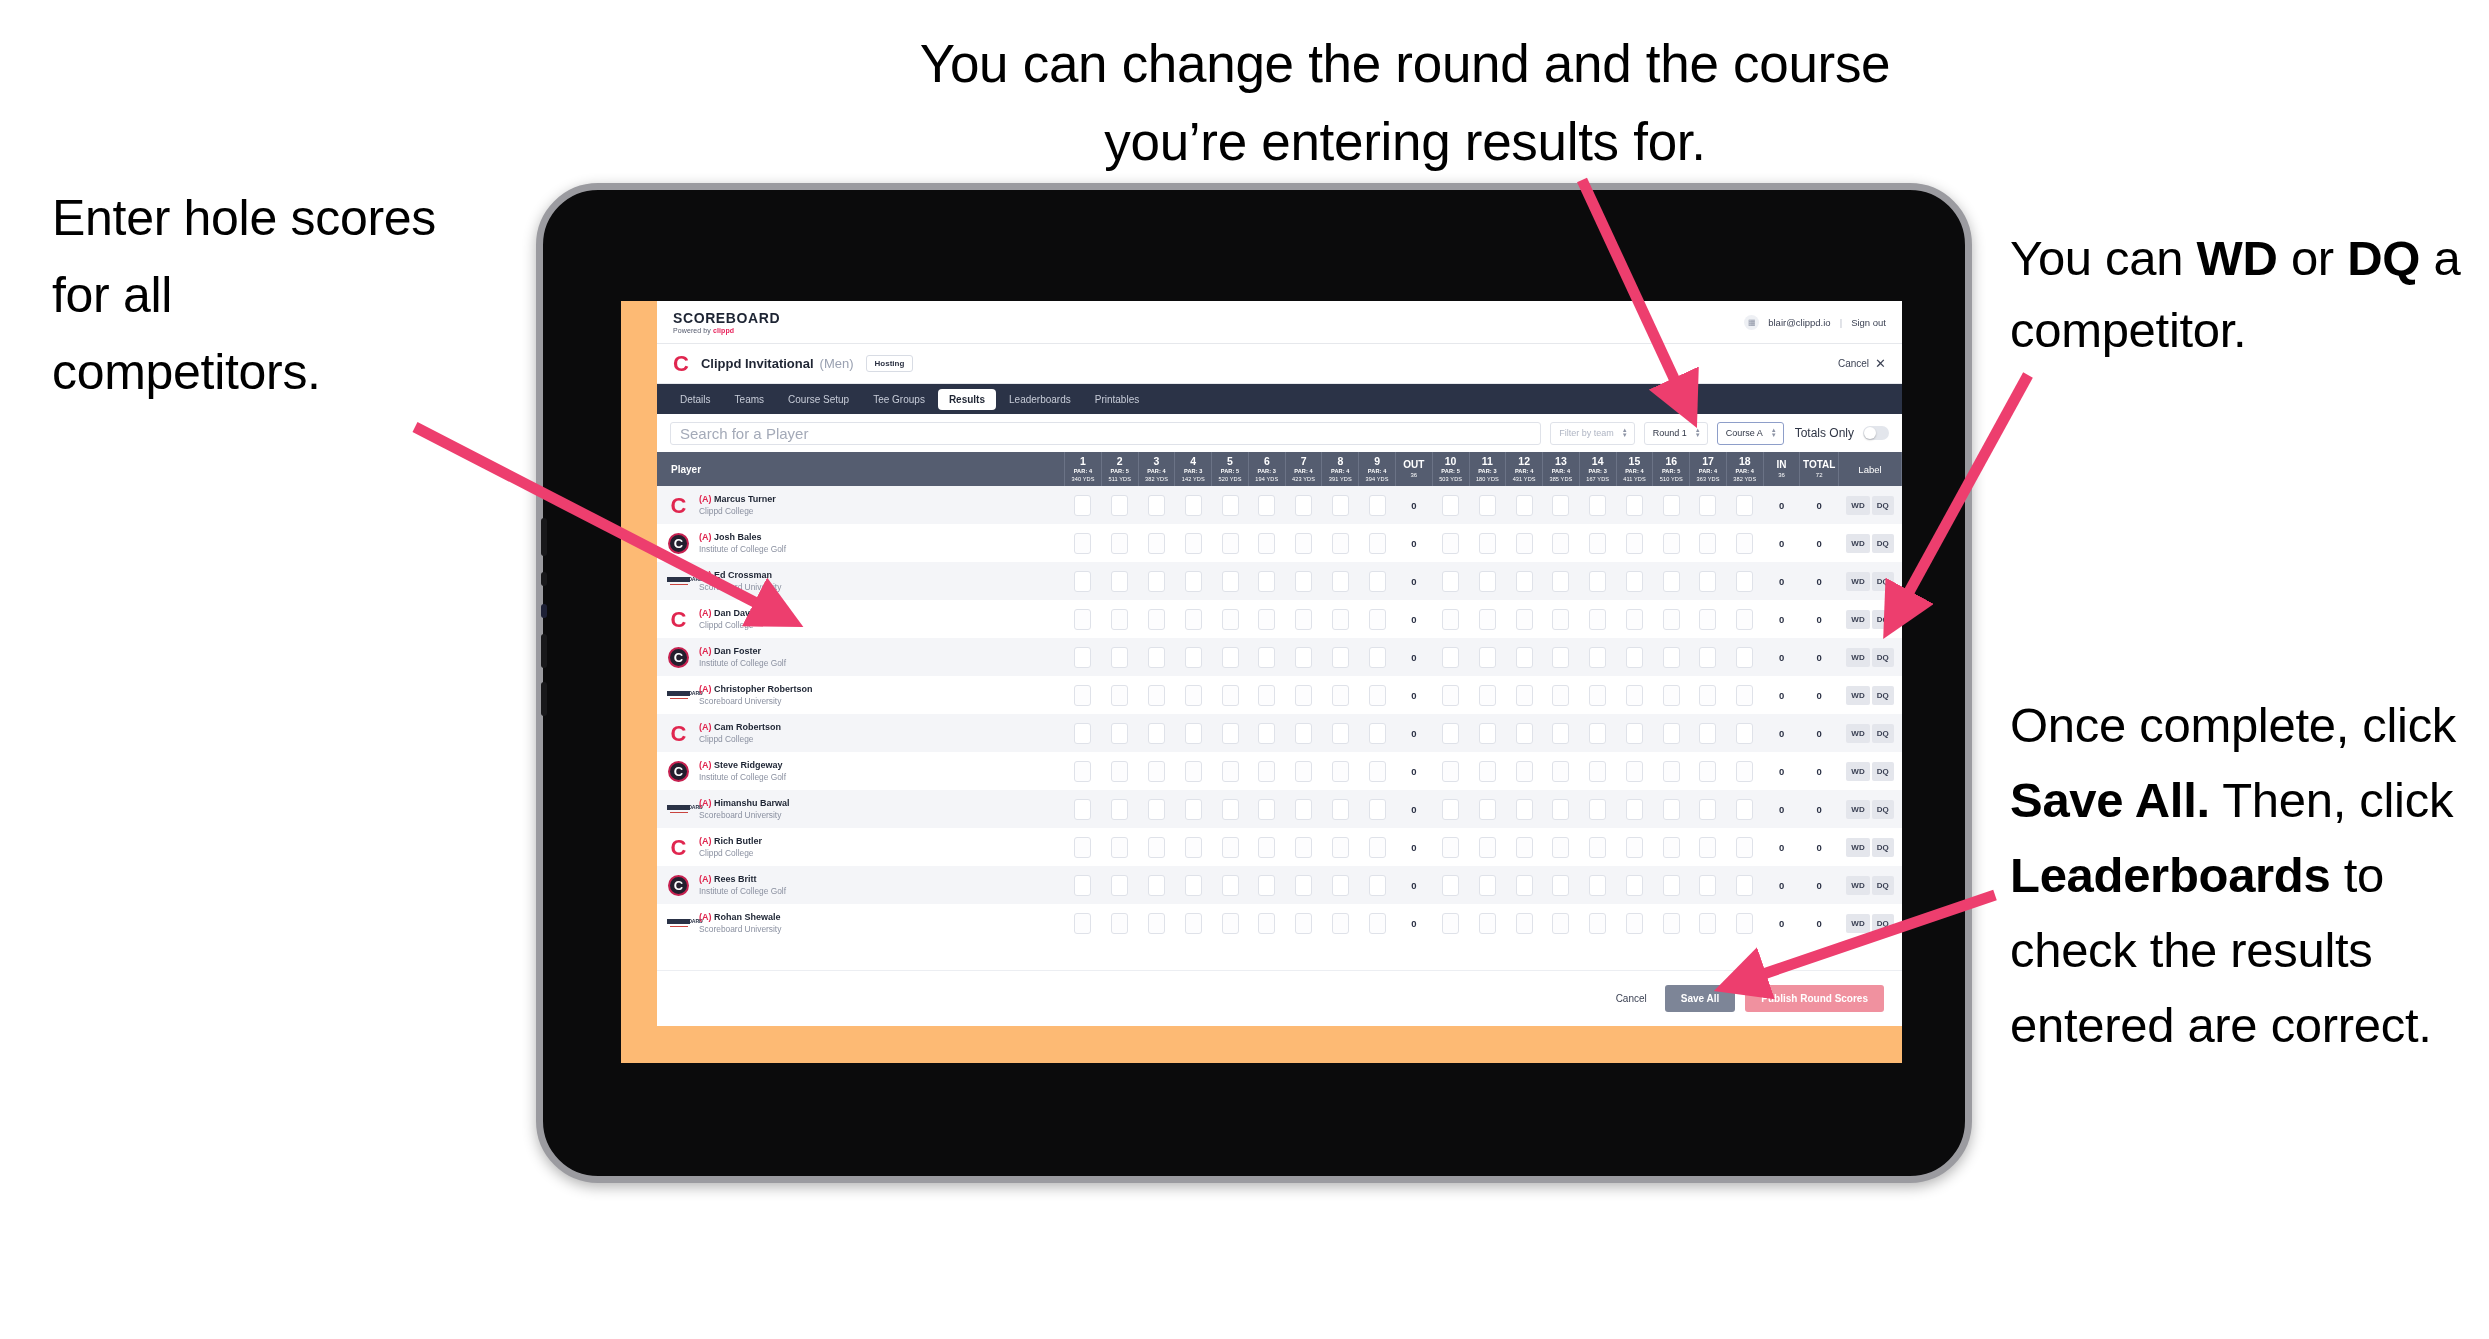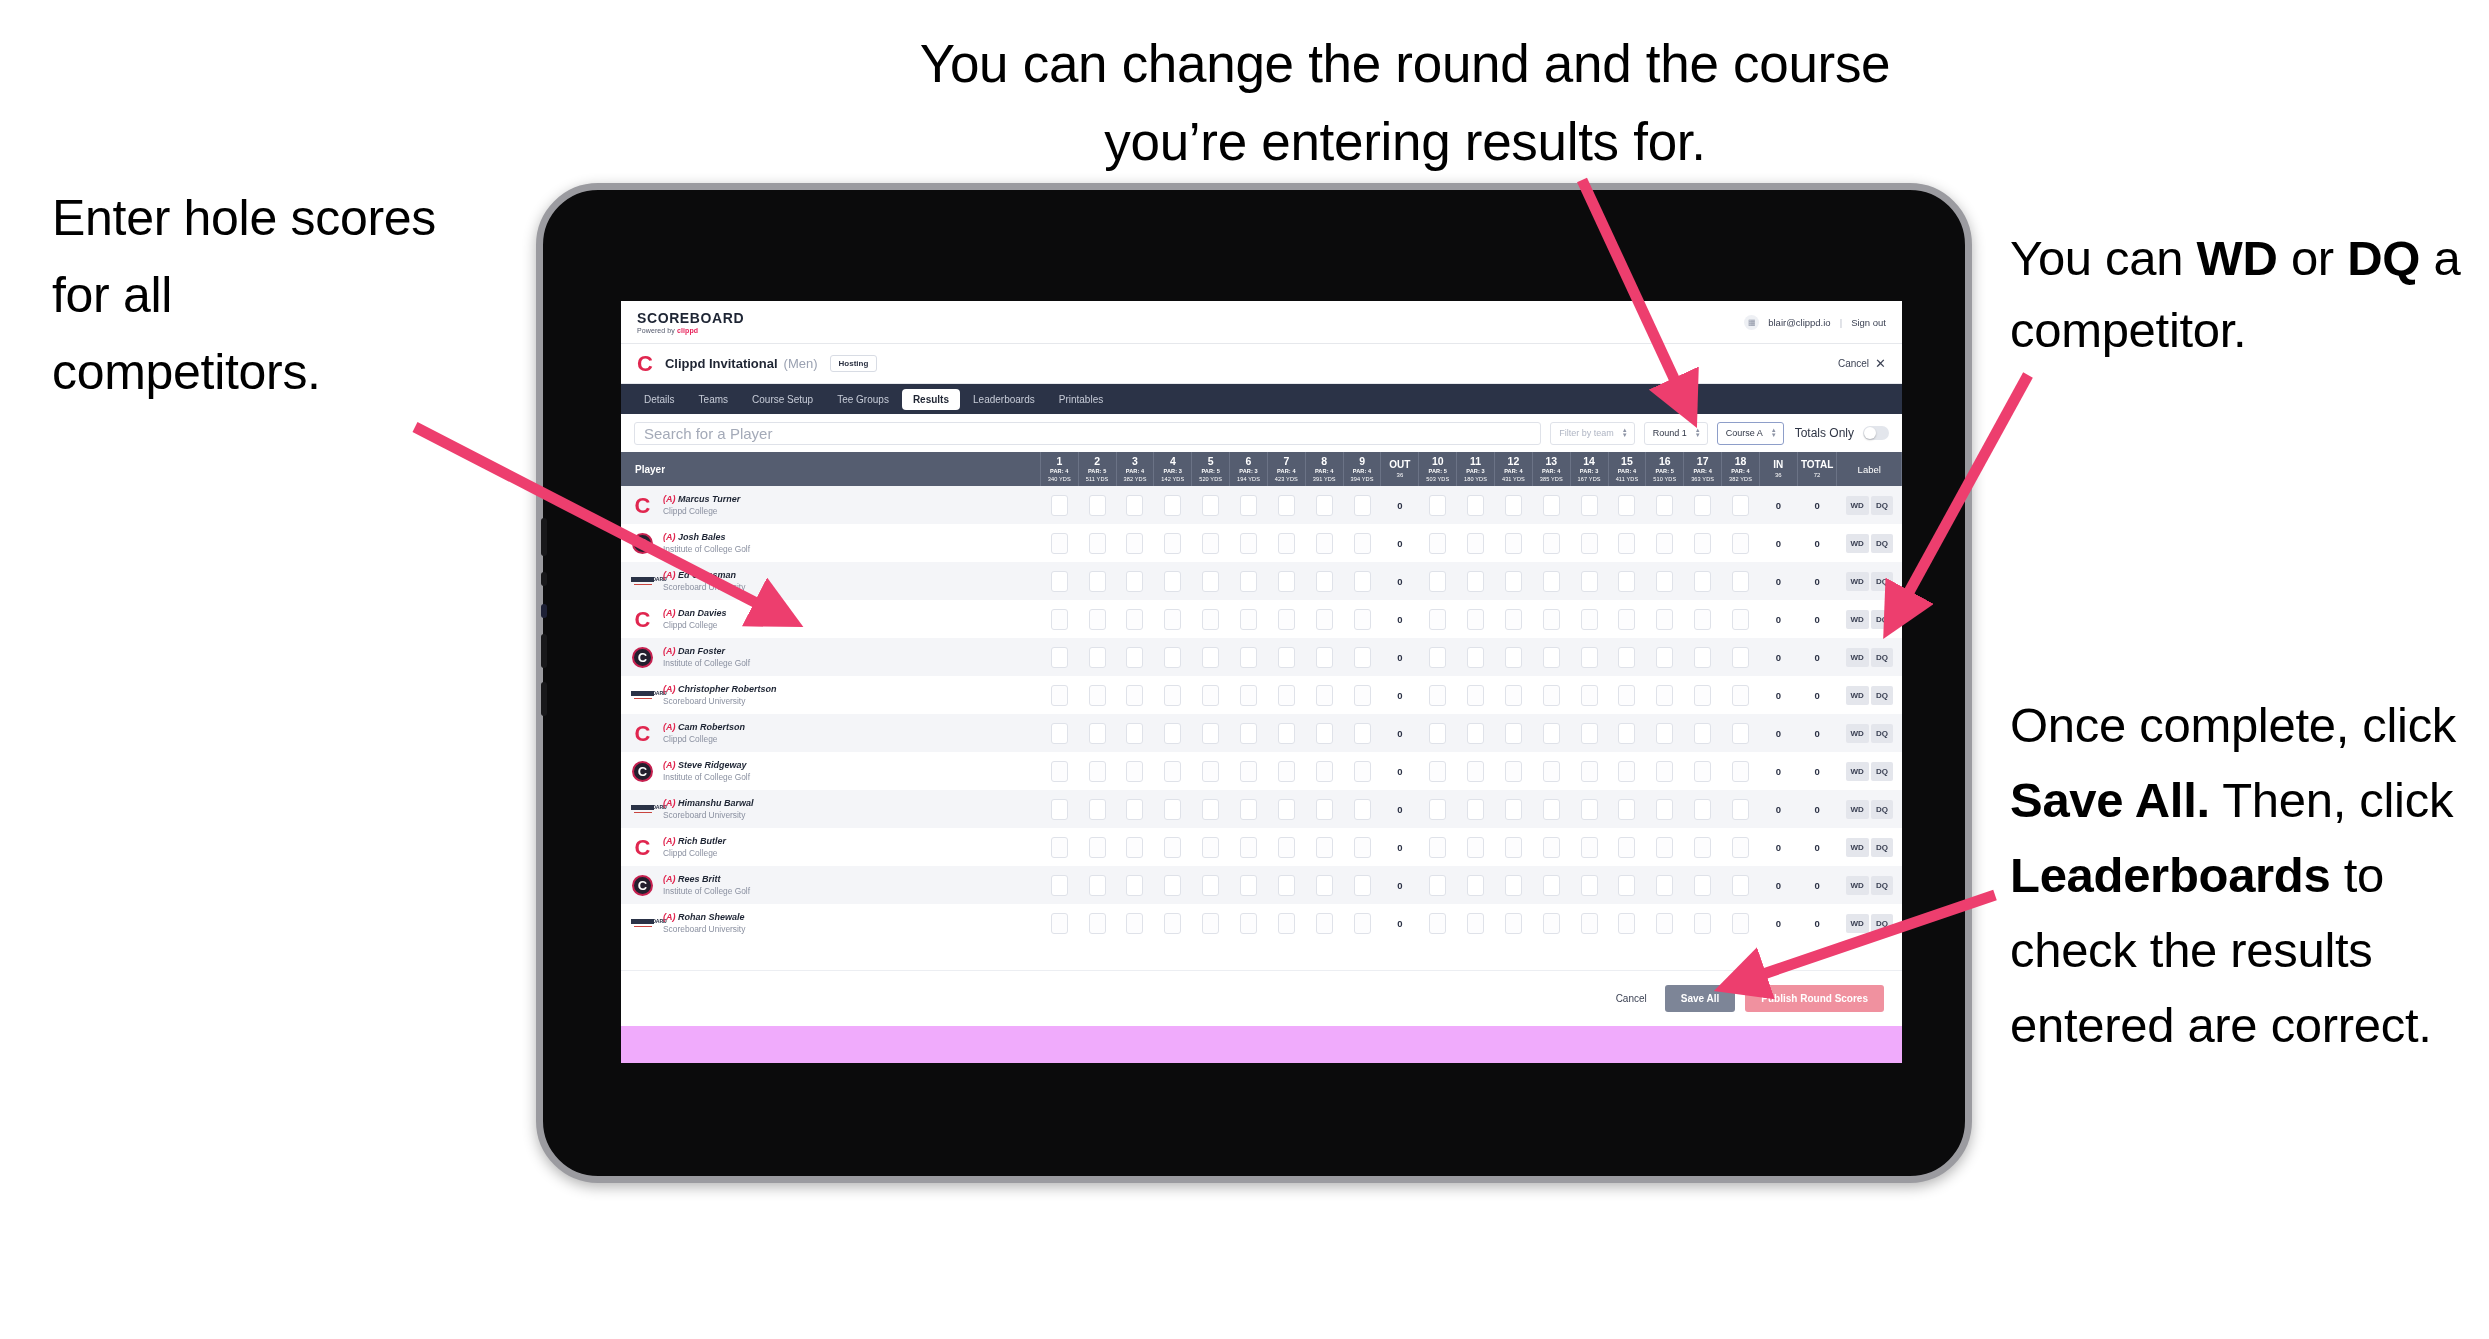--- a/index.html
+++ b/index.html
@@ -67,22 +67,23 @@
   #sb2 { top: 382px; height: 14px; }
   #sb3 { top: 414px; height: 14px; background:#1d2035; }
   #sb4 { top: 444px; height: 34px; }
   #sb5 { top: 492px; height: 34px; }
 
   
   #screen {
     position: absolute;
     left: 78px; top: 111px;
     width: 1281px; height: 762px;
-    background: #f0abfc;
+    background: #fdba74;
     overflow: hidden;
+    padding-left: 36px;
   }
 
   
   .topnav {
     height: 43px;
     background: #fff;
     display: flex;
     align-items: stretch;
     border-bottom: 1px solid #e6e8ec;
     position: relative;
@@ -236,21 +237,21 @@
   .logo-sb { text-align: center; }
   .logo-sb .sb1 {
     font-size: 5.2px; font-weight: 800; color: #2b3347; letter-spacing: -.2px;
     background: #2b3347; color: #2b3347; line-height: 5px;
     width: 23px; height: 5px;
   }
   .logo-sb .sb2 {
     font-size: 3px; color: #b9413f; line-height: 4px; margin-top: 1.5px;
     border-top: 1px solid #c9443f; width: 18px; margin-left: 2.5px;
   }
-  .pname { font-size: 9px; font-weight: 700; color: #1d2433; line-height: 12px; font-style: italic; }
+  .pname { font-size: 9px; font-weight: 700; color: #1d2433; line-height: 12px; }
   .pname .amt { color: #e0264f; }
   .pteam { font-size: 8.4px; color: #8a90a0; line-height: 11px; margin-top: 1px; }
 
   .scorebox {
     width: 17px; height: 21px; margin: 0 auto;
     border: 1px solid #dfe2e9; border-radius: 3px; background: #fff;
   }
   tr:nth-child(even) .scorebox { background: #fdfdfe; }
   td.aggv { font-size: 9.5px; font-weight: 700; color: #2b3145; }
   td.labelc { }

